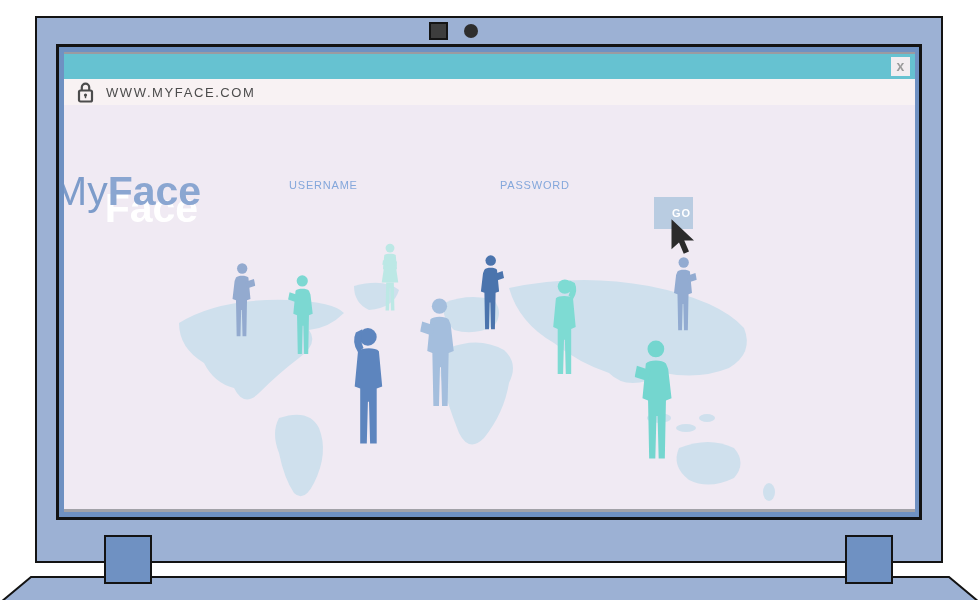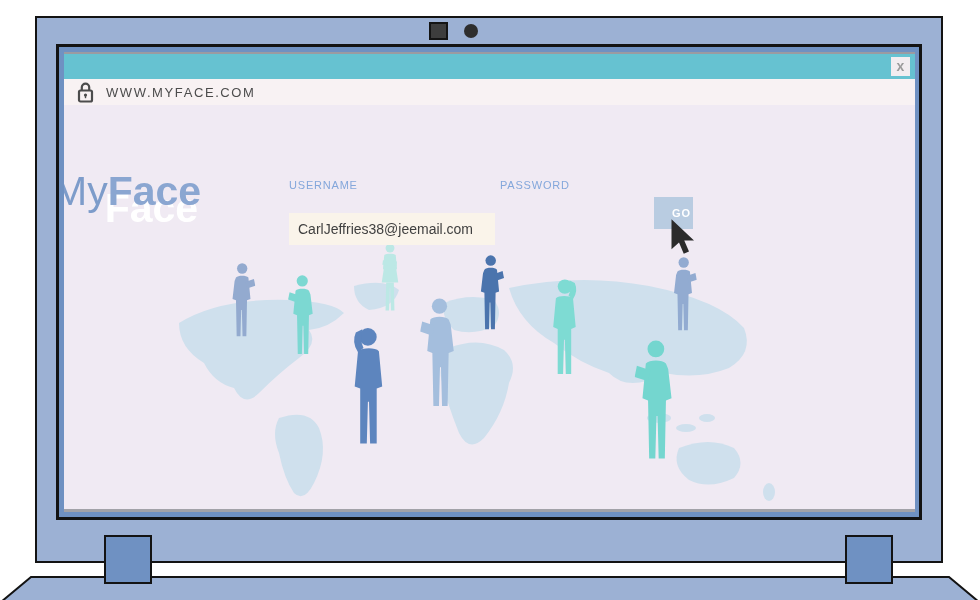--- a/index.html
+++ b/index.html
@@ -149,21 +149,20 @@
           <svg class="person flip" style="left:568px;top:235px;width:50px;height:123px" viewBox="0 0 40 110">
             <use href="#pose-device" fill="#74d6cf"></use>
           </svg>
 
           <div class="logo">
             <span class="logo-my">My</span><span class="logo-face-wrap"><span class="logo-echo">Face</span><span class="logo-face">Face</span></span>
           </div>
 
           <div class="field-group username">
             <span class="field-label">USERNAME</span>
-            <input class="field-input" type="text" value="CarlJeffries38@jeemail.com" style="">
           </div>
           <div class="field-group password">
             <span class="field-label">PASSWORD</span>
           </div>
           <button class="go-button">GO</button>
 
           <svg class="cursor" viewBox="0 0 24 32">
             <path d="M2,1 L2,25 L8,19.5 L11.8,28.5 L16,26.7 L12.2,18 L20,18 Z" fill="#2b2b2b"></path>
           </svg>
 

